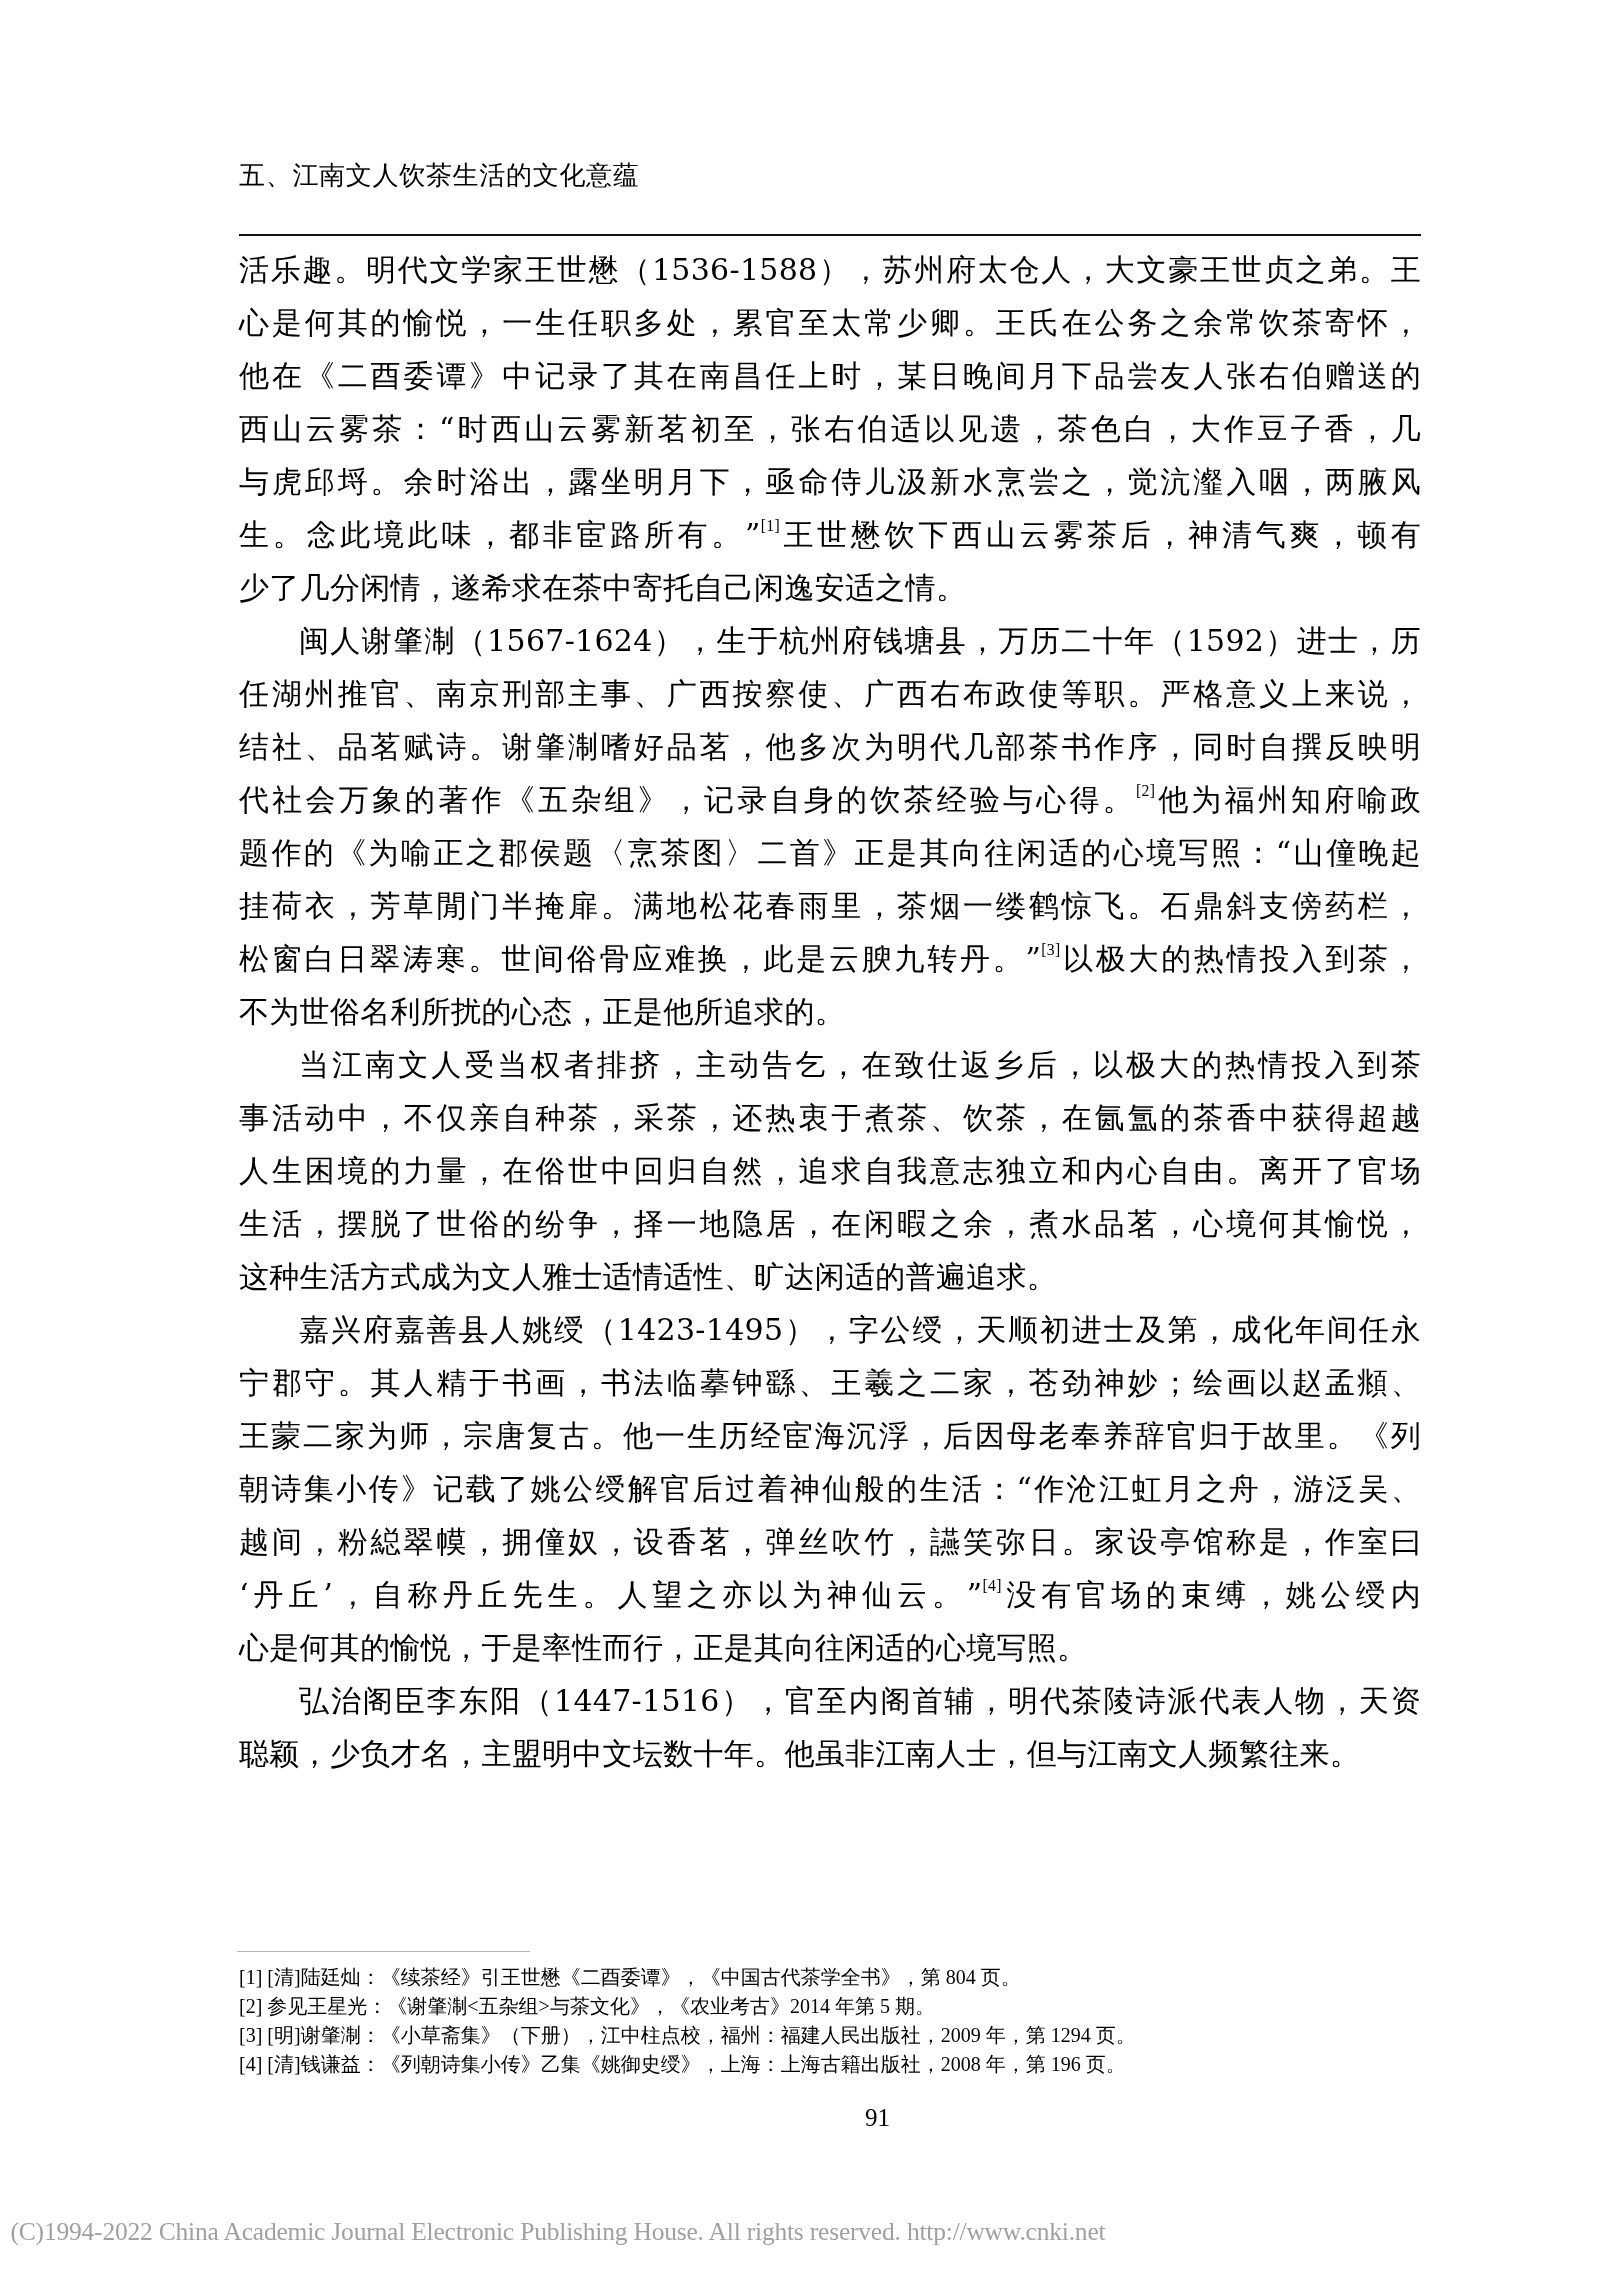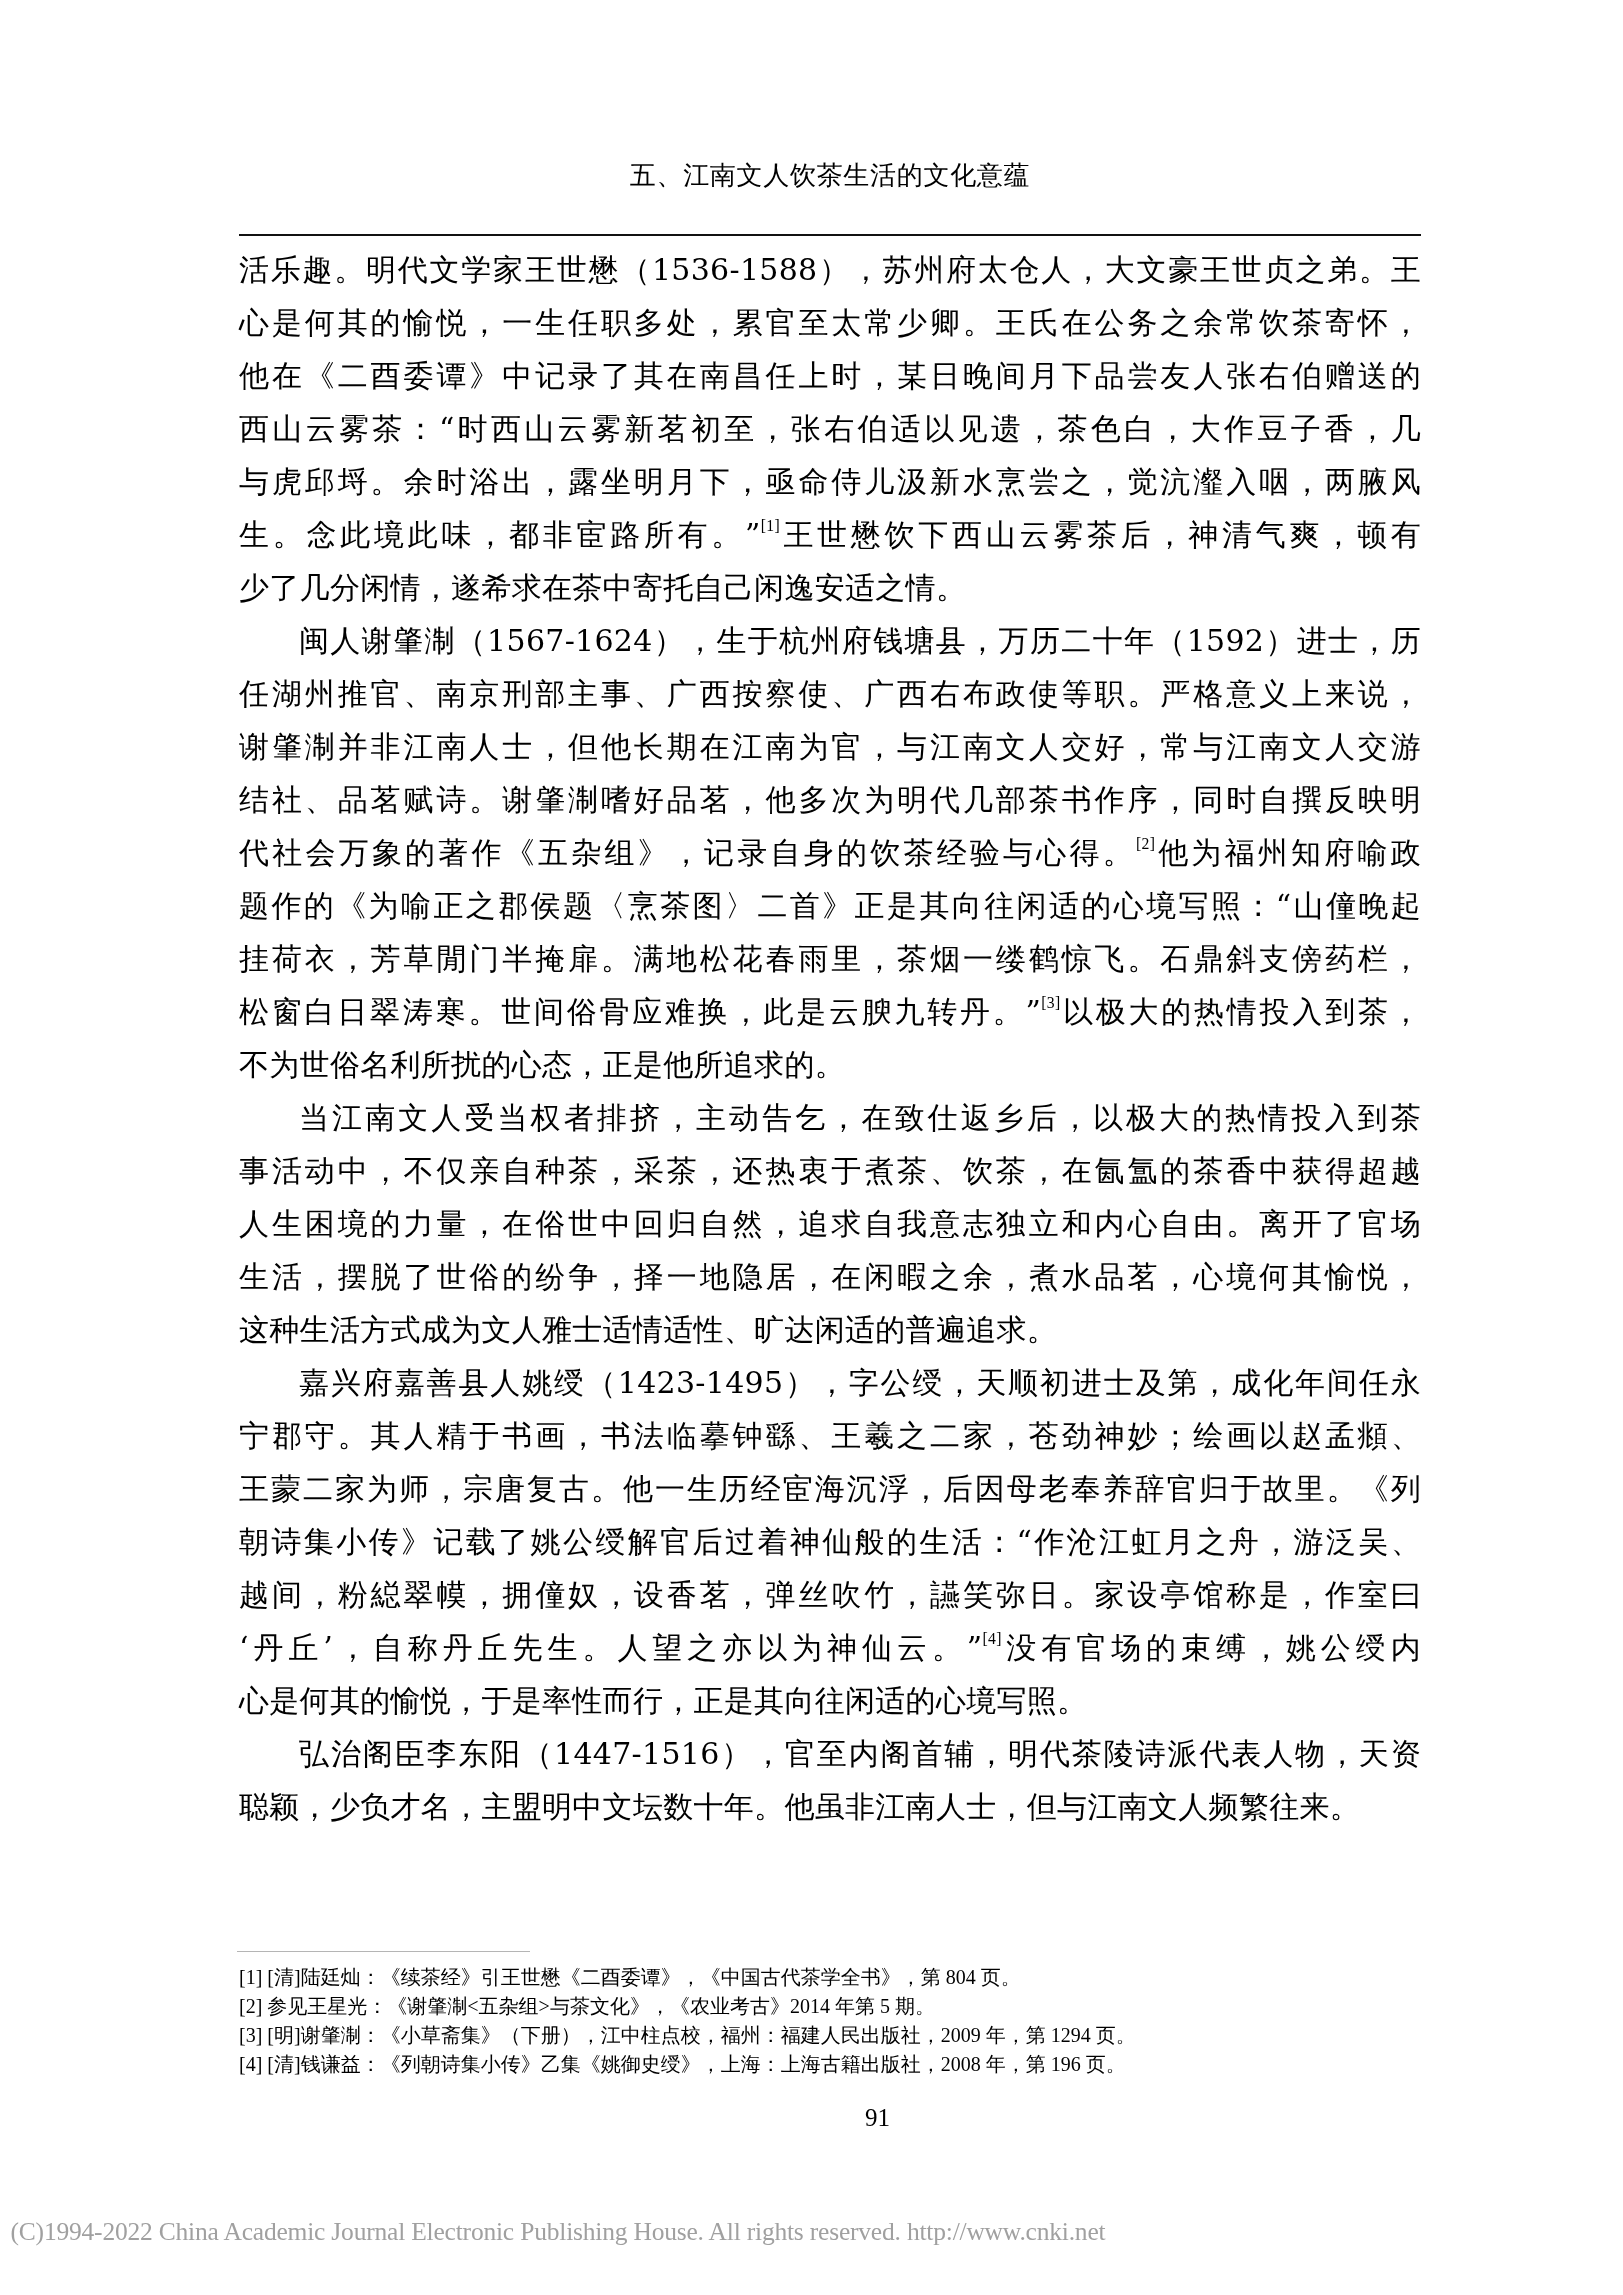--- a/index.html
+++ b/index.html
@@ -1,19 +1,19 @@
 <!DOCTYPE html>
 <html style="font-size:10.5px"><head>
 <meta charset="utf-8">
 <style>
   html, body { margin: 0; padding: 0; background: #ffffff; }
   body { width: 1623px; height: 2295px; position: relative; overflow: hidden;
          font-family: "DejaVu Serif", "Liberation Serif", serif; color: #000; }
   .page { position: absolute; left: 0; top: 0; width: 1623px; height: 2295px; background: #fff; }
-  .running-head { position: absolute; left: 239px; width: 1182px; top: 157px; text-align: center;
+  .running-head { position: absolute; left: 239px; width: 1182px; top: 157px; text-align: left;
                   font-size: 26px; line-height: 37px; letter-spacing: 0.7px; }
   .head-rule { position: absolute; left: 239px; width: 1182px; top: 234px; height: 2px; background: #111; }
   .body-text { position: absolute; left: 239px; width: 1182px; top: 243px; }
   .line { height: 53px; line-height: 53px; font-size: 30px; white-space: nowrap;
           text-align: justify; text-align-last: justify; letter-spacing: 0.3px; }
   .line.last { text-align-last: left; }
   .line.indent { padding-left: 60px; }
   sup.ref { font-size: 15.7px; vertical-align: 14.4px; line-height: 0; font-family: "Liberation Serif", serif; }
   .fn-rule { position: absolute; left: 237px; width: 293px; top: 1951px; height: 1.3px; background: #b5b5b5; }
   .footnotes { position: absolute; left: 239px; top: 1963px; width: 1178px; }
@@ -36,21 +36,20 @@
         <div class="line"><span>心是何其的愉悦，一生任职多处，累官至太常少卿。王氏在公务之余常饮茶寄怀，</span></div>
         <div class="line"><span>他在《二酉委谭》中记录了其在南昌任上时，某日晚间月下品尝友人张右伯赠送的</span></div>
         <div class="line"><span>西山云雾茶：“时西山云雾新茗初至，张右伯适以见遗，茶色白，大作豆子香，几</span></div>
         <div class="line"><span>与虎邱埒。余时浴出，露坐明月下，亟命侍儿汲新水烹尝之，觉沆瀣入咽，两腋风</span></div>
         <div class="line"><span>生。念此境此味，都非宦路所有。”</span><sup class="ref">[1]</sup><span>王世懋饮下西山云雾茶后，神清气爽，顿有</span></div>
         <div class="line last"><span>少了几分闲情，遂希求在茶中寄托自己闲逸安适之情。</span></div>
       </div>
       <div>
         <div class="line indent"><span>闽人谢肇淛（1567-1624），生于杭州府钱塘县，万历二十年（1592）进士，历</span></div>
         <div class="line"><span>任湖州推官、南京刑部主事、广西按察使、广西右布政使等职。严格意义上来说，</span></div>
-        <div class="line"><span>谢肇淛并非江南人士，但他长期在江南为官，与江南文人交好，常与江南文人交游</span></div>
         <div class="line"><span>结社、品茗赋诗。谢肇淛嗜好品茗，他多次为明代几部茶书作序，同时自撰反映明</span></div>
         <div class="line"><span>代社会万象的著作《五杂组》，记录自身的饮茶经验与心得。</span><sup class="ref">[2]</sup><span>他为福州知府喻政</span></div>
         <div class="line"><span>题作的《为喻正之郡侯题〈烹茶图〉二首》正是其向往闲适的心境写照：“山僮晚起</span></div>
         <div class="line"><span>挂荷衣，芳草閒门半掩扉。满地松花春雨里，茶烟一缕鹤惊飞。石鼎斜支傍药栏，</span></div>
         <div class="line"><span>松窗白日翠涛寒。世间俗骨应难换，此是云腴九转丹。”</span><sup class="ref">[3]</sup><span>以极大的热情投入到茶，</span></div>
         <div class="line last"><span>不为世俗名利所扰的心态，正是他所追求的。</span></div>
       </div>
       <div>
         <div class="line indent"><span>当江南文人受当权者排挤，主动告乞，在致仕返乡后，以极大的热情投入到茶</span></div>
         <div class="line"><span>事活动中，不仅亲自种茶，采茶，还热衷于煮茶、饮茶，在氤氲的茶香中获得超越</span></div>

